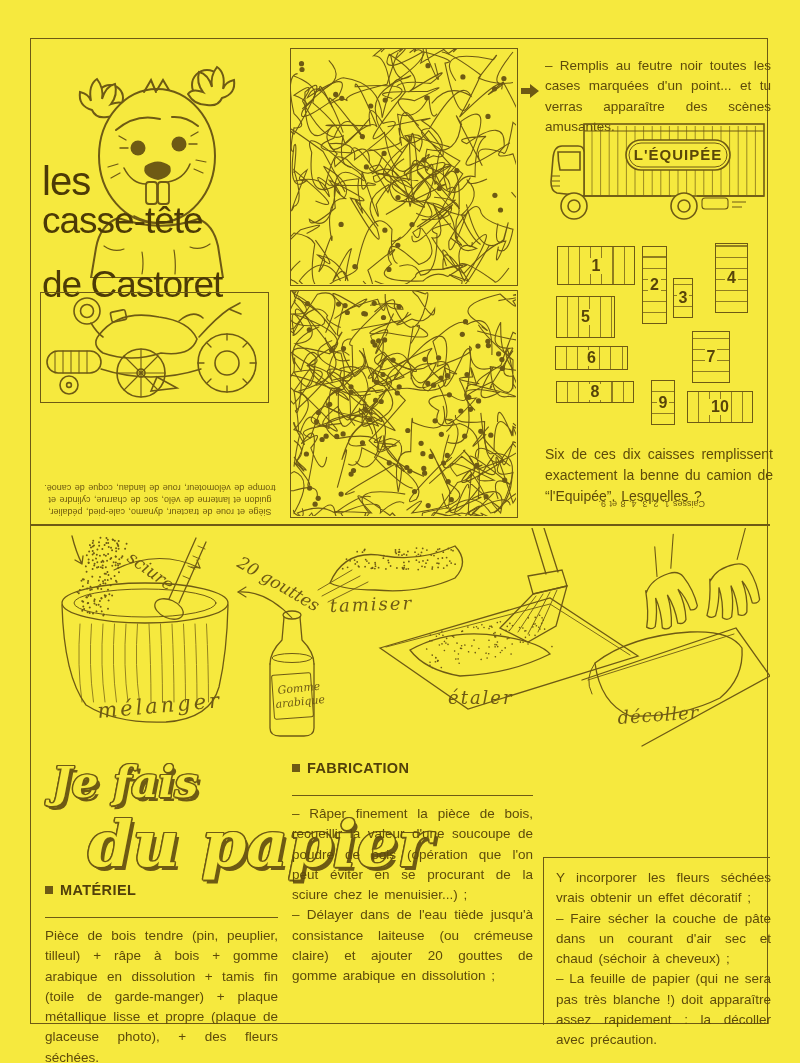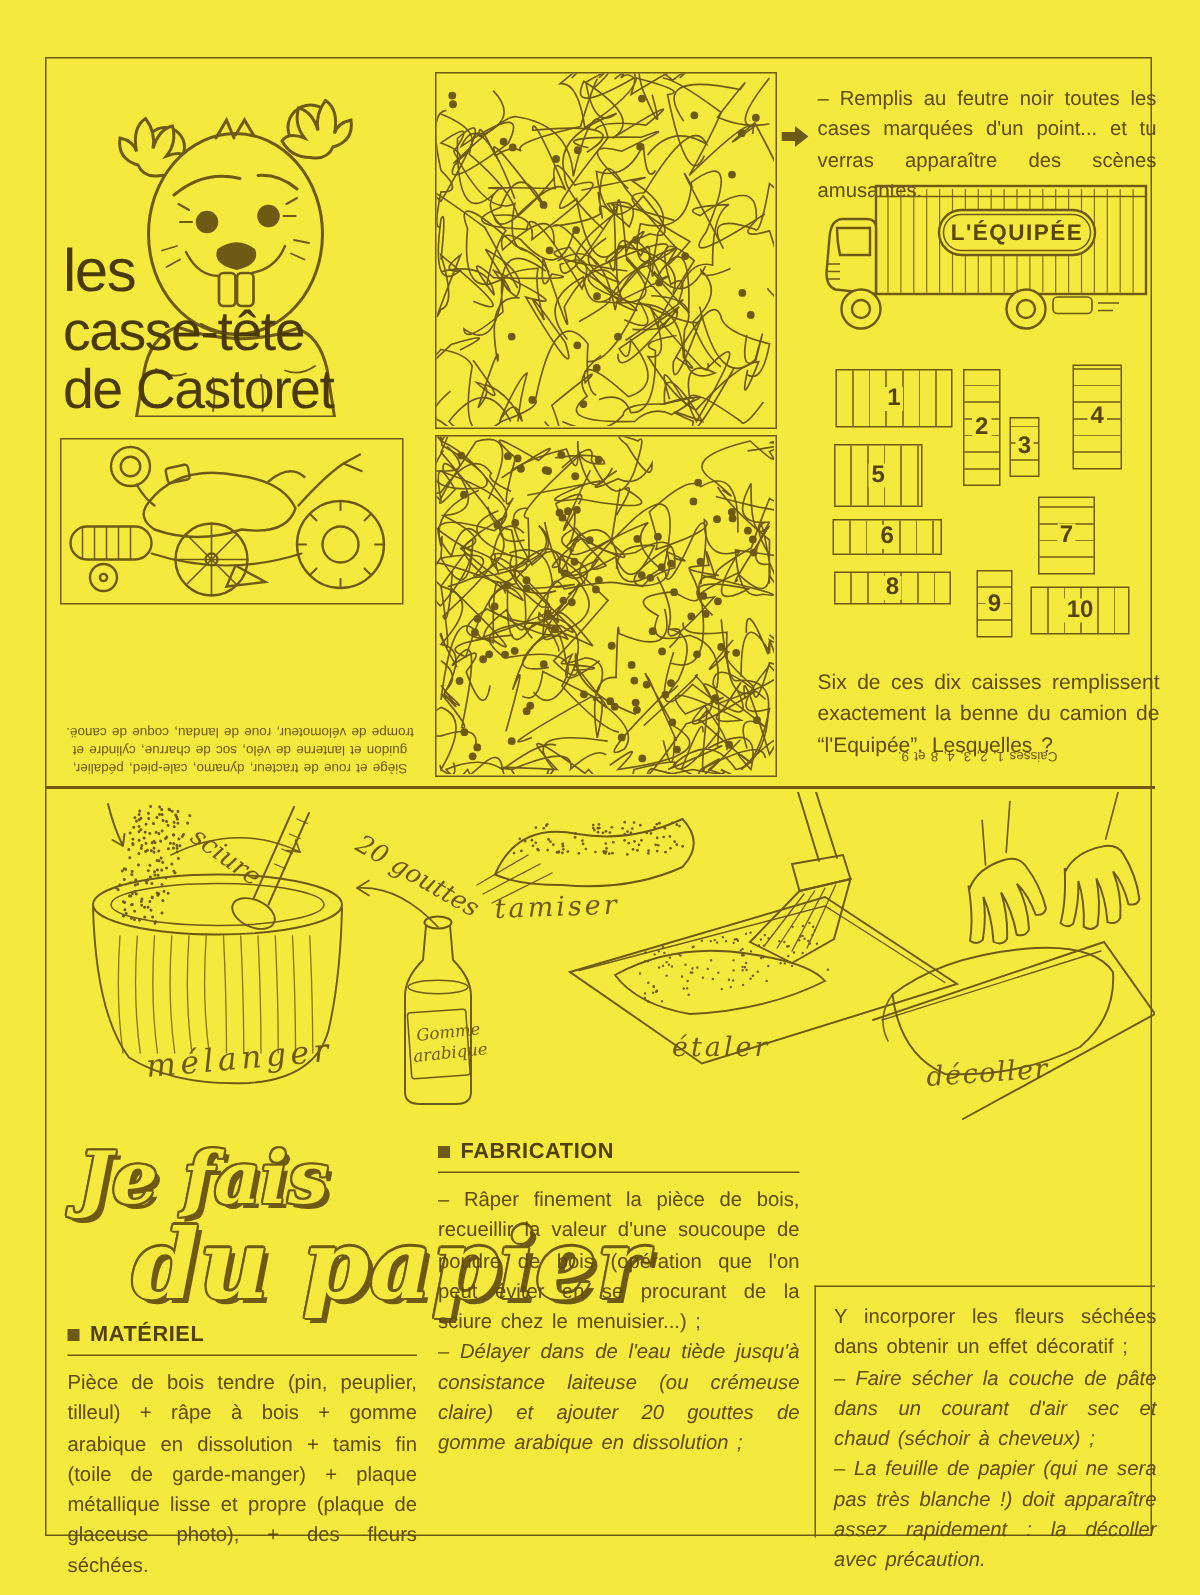--- a/index.html
+++ b/index.html
@@ -18,55 +18,55 @@
   .rule-v{position:absolute;left:543px;top:857px;width:1.4px;height:168px;background:var(--draw);}
 
   .abs{position:absolute;}
   .copy{font-size:13.5px;line-height:1.5;text-align:justify;color:var(--ink);word-spacing:2px;}
   .flip{transform:rotate(180deg);font-size:9px;line-height:1.35;color:#6d5910;text-align:center;word-spacing:1px;}
 
   .main-title{left:42px;top:160px;width:245px;font-weight:normal;color:var(--title);
               line-height:1.05;letter-spacing:-1px;}
   .main-title .t1{font-size:40px;}
   .main-title .t2{font-size:37px;}
-  .main-title .t3{font-size:37px;}
+  .main-title .t3{font-size:37px;margin-top:25px;}
 
   .vehicle-box{left:40px;top:292px;width:229px;height:111px;border:1.5px solid var(--draw);box-sizing:border-box;}
   .puzzle-box{border:1.5px solid var(--draw);box-sizing:border-box;background:var(--bg);}
   #puzzle1{left:290px;top:48px;width:228px;height:238px;}
   #puzzle2{left:290px;top:290px;width:228px;height:228px;}
 
   .crates{left:548px;top:238px;width:228px;height:200px;}
   .crate{position:absolute;border:1.6px solid var(--draw);box-sizing:border-box;
          display:flex;align-items:center;justify-content:center;}
   .crate.h{background:repeating-linear-gradient(90deg,transparent 0 10px,rgba(110,90,20,.75) 10px 11.1px);}
   .crate.v{background:repeating-linear-gradient(0deg,transparent 0 10px,rgba(110,90,20,.75) 10px 11.1px);}
   .crate span{background:var(--bg);padding:0 2px;font-weight:bold;font-size:16px;color:#57440a;line-height:1;}
 
   .sec-block{box-sizing:border-box;}
   .sec-h{display:flex;align-items:center;gap:7px;font-weight:bold;font-size:14.5px;letter-spacing:.4px;
-         color:#52400a;border-bottom:1.5px solid var(--draw);padding-bottom:5px;margin-bottom:8px;}
+         color:#52400a;border-bottom:1.5px solid var(--draw);padding-bottom:19px;margin-bottom:8px;}
   .sq{display:inline-block;width:8px;height:8px;background:var(--draw);}
 
   .script-title{font-family:"DejaVu Serif",serif;font-style:italic;font-weight:bold;
       color:var(--bg);line-height:1;
       text-shadow:-1.2px -1.2px 0 var(--draw),1.2px -1.2px 0 var(--draw),
                   -1.2px 1.2px 0 var(--draw),1.2px 1.2px 0 var(--draw),
                   0 -1.5px 0 var(--draw),0 1.5px 0 var(--draw),
                   -1.5px 0 0 var(--draw),1.5px 0 0 var(--draw),
                   3.5px 3.5px 0 var(--draw);}
-  .st1{left:52px;top:762px;font-size:48px;}
+  .st1{left:52px;top:762px;font-size:42px;}
   .st2{left:88px;top:812px;font-size:64px;}
 
   .cursive{font-family:"DejaVu Serif",serif;font-style:italic;fill:var(--draw);}
   svg{display:block;}
   svg .ln{stroke:var(--draw);fill:none;}
   svg .fl{fill:var(--draw);stroke:none;}
   p{margin:0 0 0 0;}
-  .copy p + p{margin-top:0;font-style:italic;}
+  .copy p + p{margin-top:0;}
 </style>
 </head>
 <body>
 
 <div class="page">
   <div class="frame"></div>
   <div class="hdivider"></div>
 
   <svg class="abs" style="left:58px;top:46px;" width="198" height="232" viewBox="0 0 198 232">
     <g class="ln" stroke-width="2" fill="none" stroke-linecap="round">
@@ -908,17 +908,17 @@
     <div class="copy">
       <p>– Râper finement la pièce de bois, recueillir la valeur d'une soucoupe de poudre de bois (opération que l'on peut éviter en se procurant de la sciure chez le menuisier...) ;</p>
       <p>– Délayer dans de l'eau tiède jusqu'à consistance laiteuse (ou crémeuse claire) et ajouter 20 gouttes de gomme arabique en dissolution ;</p>
     </div>
   </div>
 
   <div class="rule-h"></div>
   <div class="rule-v"></div>
 
   <div class="abs sec-block copy" style="left:556px;top:868px;width:215px;">
-    <p>Y incorporer les fleurs séchées dans obtenir un effet décoratif ;</p>
+    <p>Y incorporer les fleurs séchées vrais obtenir un effet décoratif ;</p>
     <p>– Faire sécher la couche de pâte dans un courant d'air sec et chaud (séchoir à cheveux) ;</p>
     <p>– La feuille de papier (qui ne sera pas très blanche !) doit apparaître assez rapidement : la décoller avec précaution.</p>
   </div>
 </div>
 
 </body></html>

